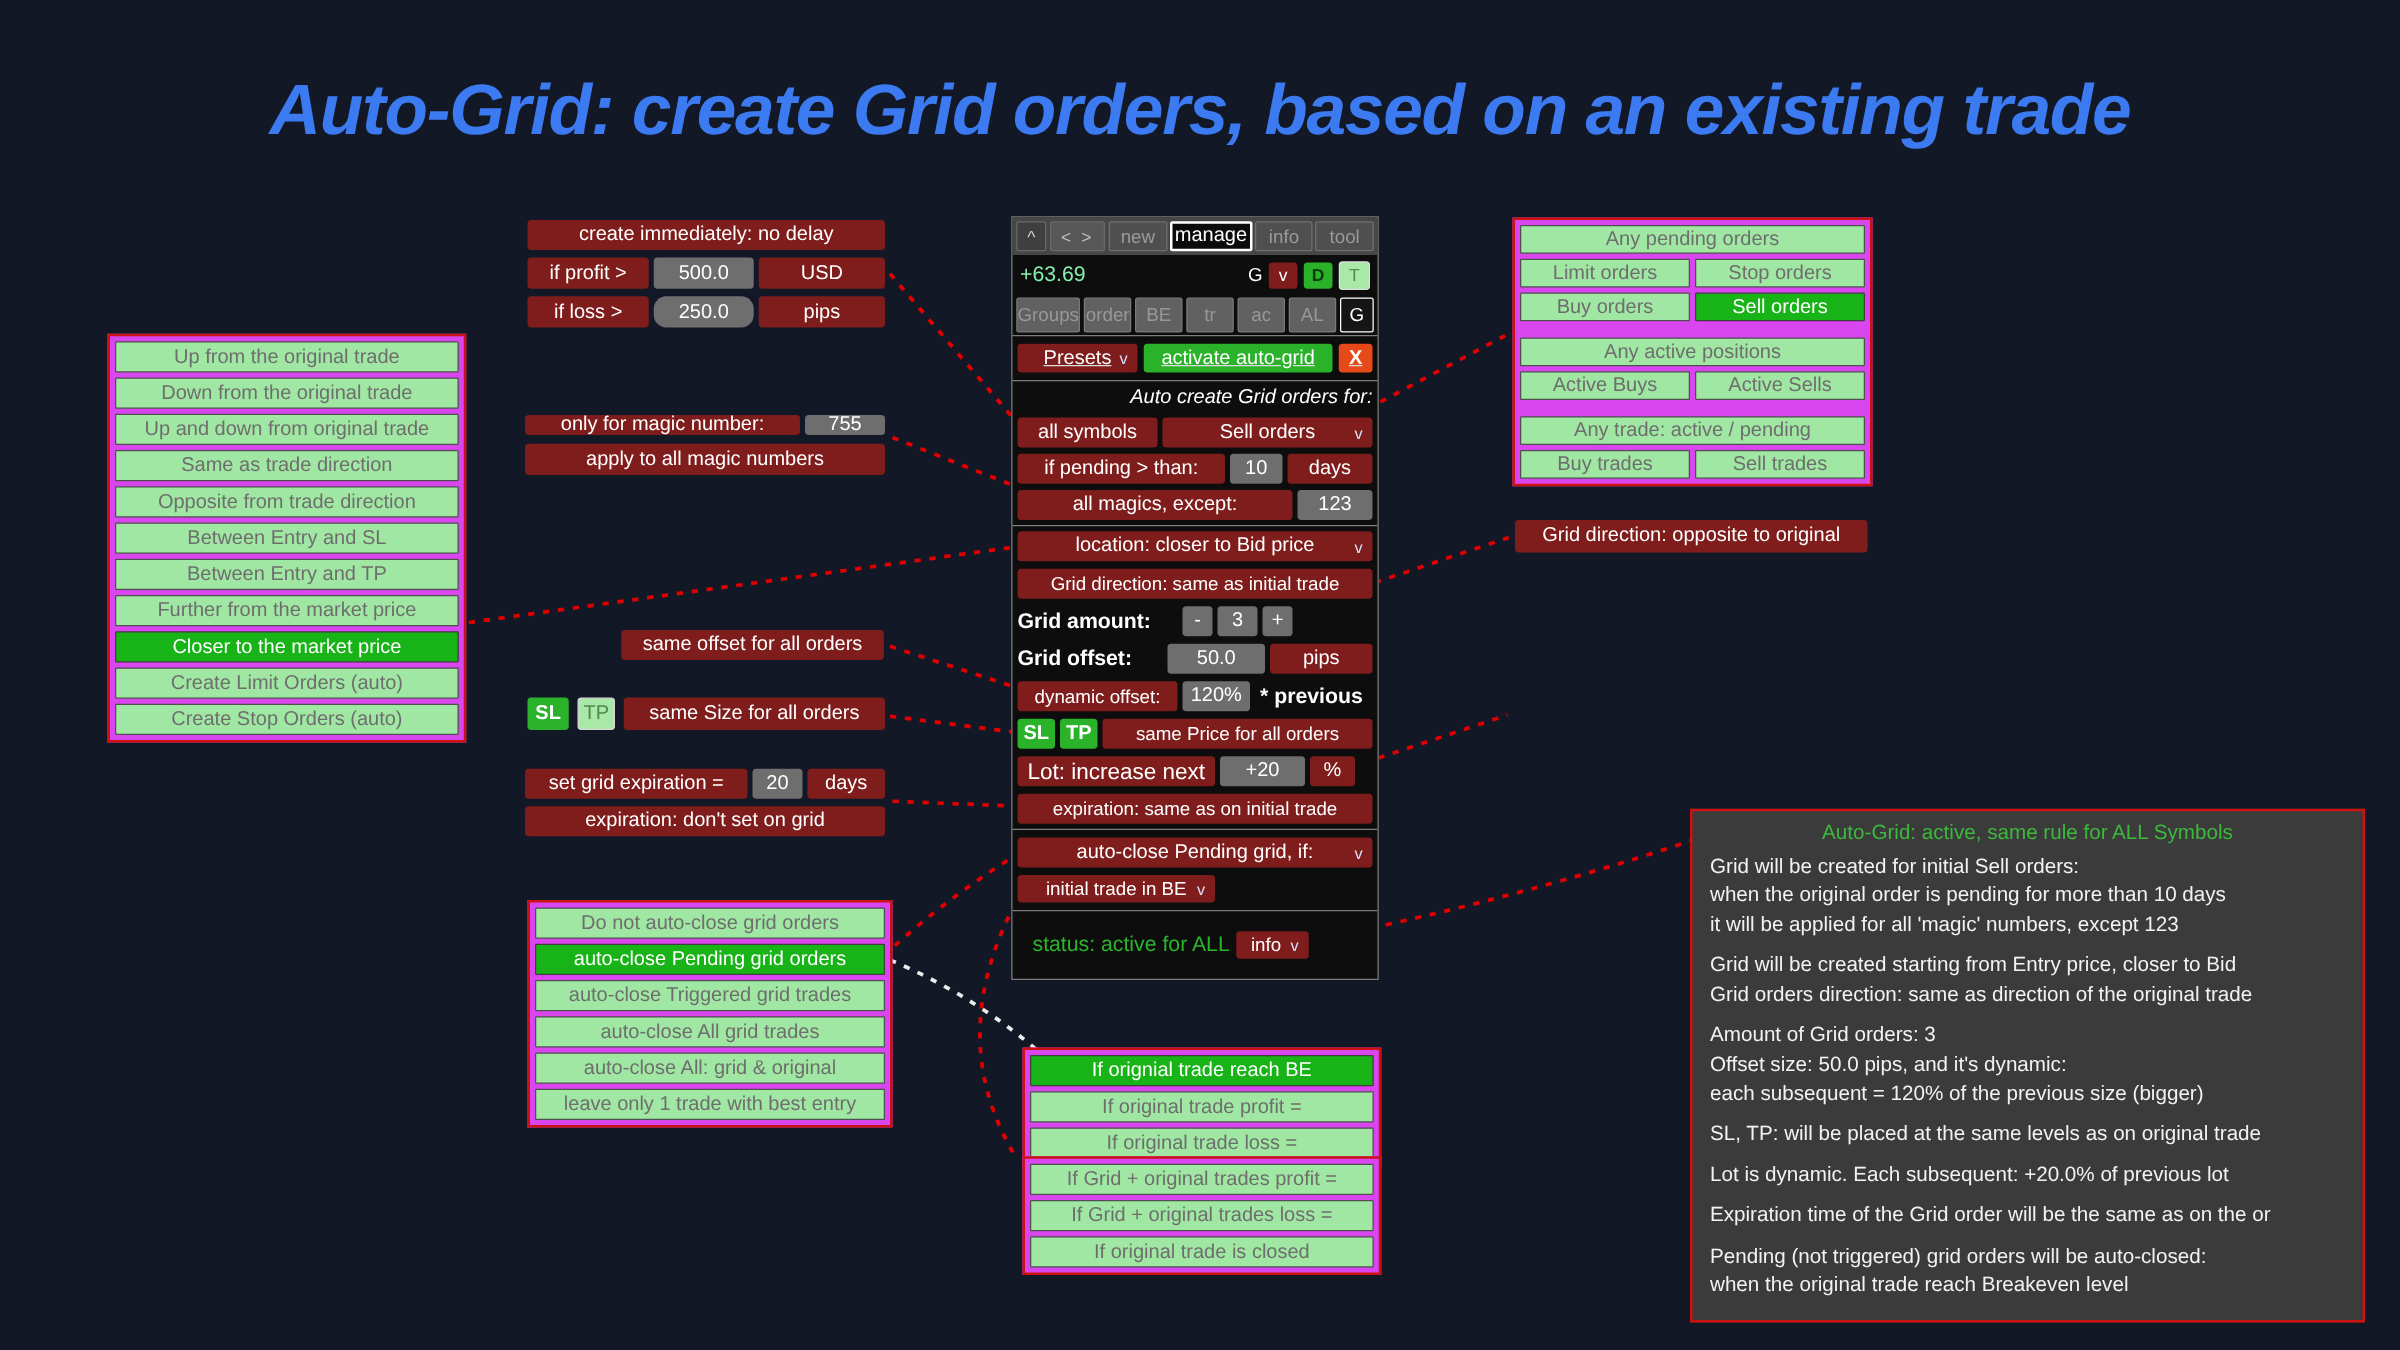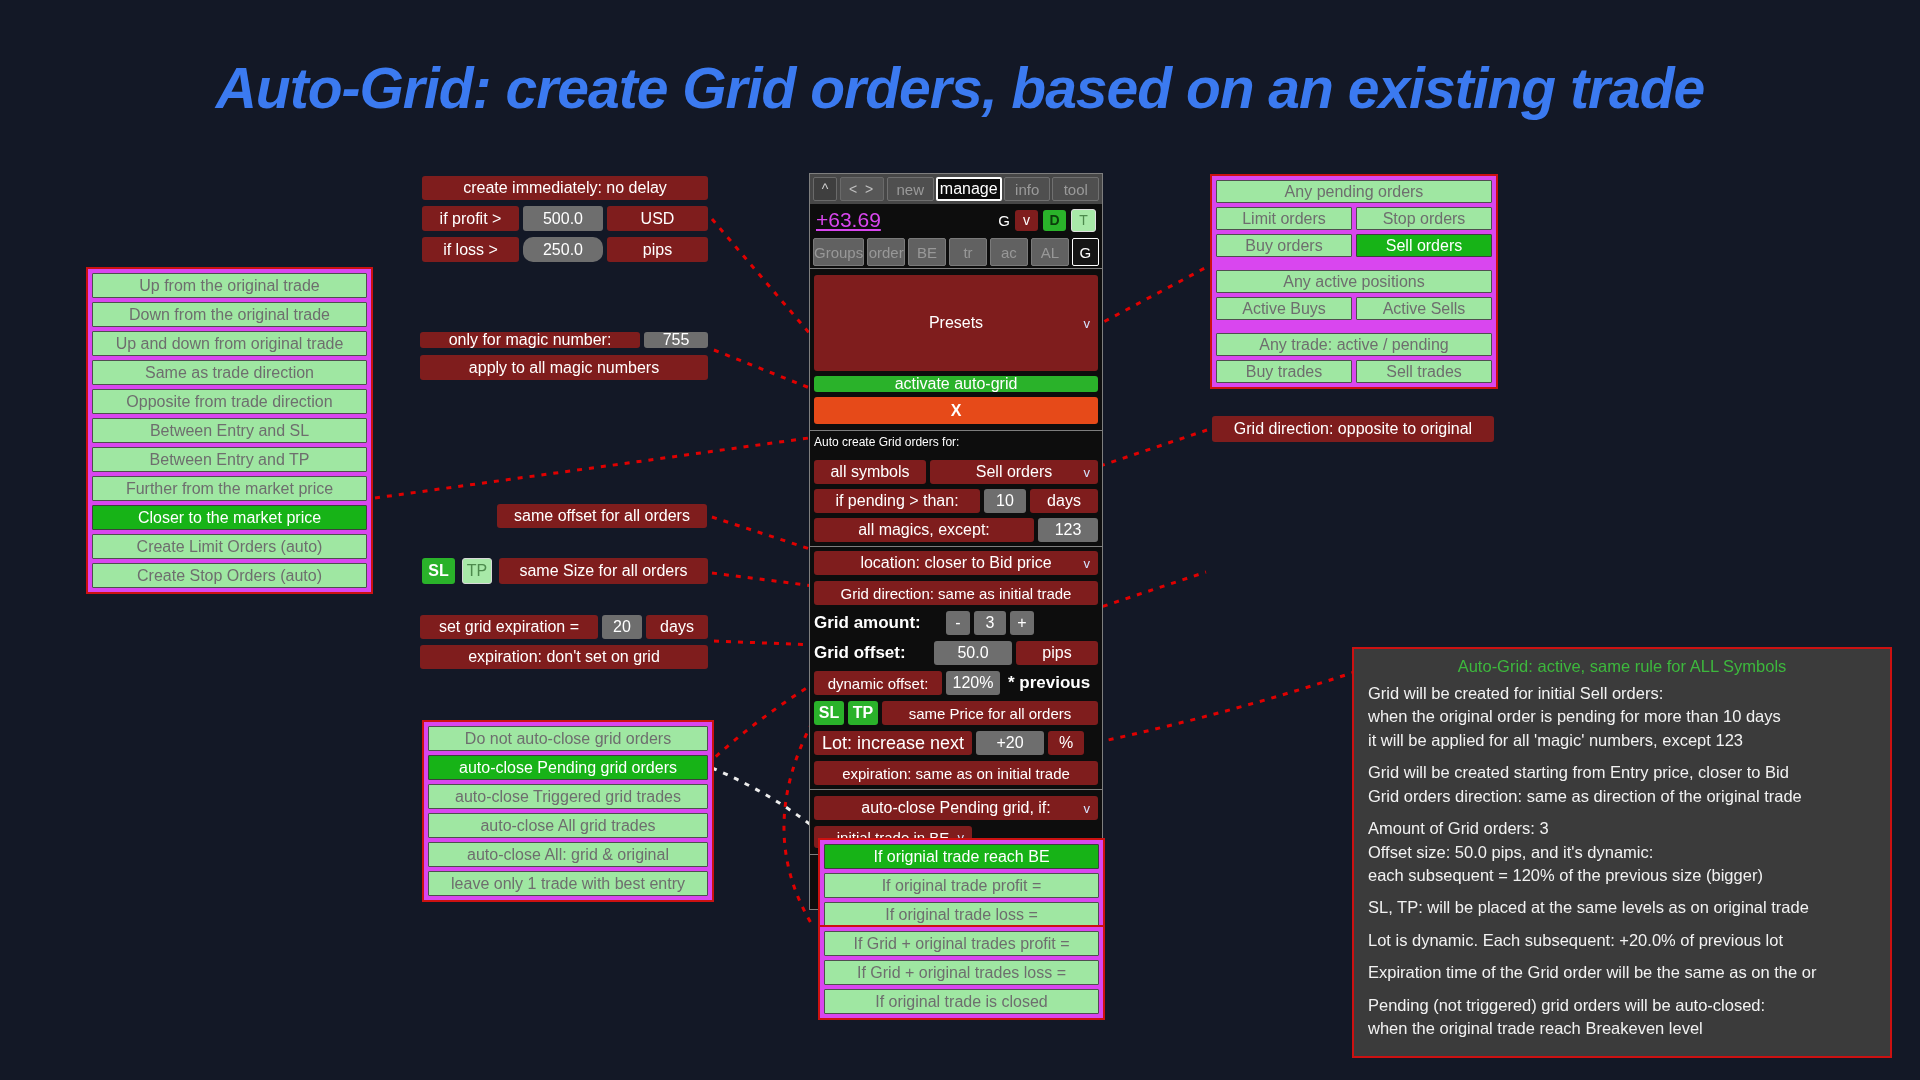--- a/index.html
+++ b/index.html
@@ -38,21 +38,21 @@
   .p-tabs{background:#474747;display:flex;gap:3px;padding:3px;align-items:stretch;height:30px;box-sizing:border-box;}
   .tbtn{background:#3f3f3f;border:1px solid #6a6a6a;color:#cfcfcf;display:flex;align-items:center;
         justify-content:center;font-size:14px;border-radius:2px;}
   .tbtn.up{width:22px;}
   .tbtn.nav{width:42px;background:#575757;color:#c0c0c0;letter-spacing:2px;}
   .tabs{display:flex;gap:2px;flex:1;}
   .tab{flex:1;background:#4f4f4f;border:1px solid #707070;color:#9a9a9a;display:flex;
        align-items:center;justify-content:center;font-size:15px;border-radius:2px;}
   .tab.selected{background:#0b0b0b;border:2px solid #fff;color:#fff;flex:1.4;font-size:16px;}
   .p-profit{flex-direction:row;display:flex;align-items:center;justify-content:space-between;height:28px;padding:2px 6px;}
-  .profit{color:#d946ef;font-size:21px;text-decoration:underline;}
+  .profit{color:#86efac;font-size:17px;}
   .minis{display:flex;align-items:center;gap:5px;}
   .mini{width:23px;height:21px;border-radius:3px;display:flex;align-items:center;justify-content:center;font-size:14px;}
   .mini-g{color:#fff;font-size:15px;}
   .mini-d{background:#2ab22a;color:#0b3c0b;font-weight:bold;}
   .mini-t{background:#a8e9a8;color:#4d8a4d;border:1px solid #e0e0e0;}
   .p-groups{flex-direction:row;display:flex;gap:3px;height:28px;padding:2px 3px;align-items:stretch;}
   .gbtn{flex:1;background:#616161;border:1px solid #7a7a7a;color:#989898;display:flex;
         align-items:center;justify-content:center;font-size:15px;border-radius:2px;}
   .gbtn.selected{background:#151515;border:1px solid #fff;color:#fff;flex:0.7;}
   .lbl{font-weight:bold;font-size:17px;color:#fff;display:flex;align-items:center;white-space:nowrap;}
@@ -182,31 +182,31 @@
 
     <div class="gbtn">Groups</div>
         <div class="gbtn">order</div>
         <div class="gbtn">BE</div>
         <div class="gbtn">tr</div>
         <div class="gbtn">ac</div>
         <div class="gbtn">AL</div>
         <div class="gbtn selected">G</div>
       </div>
 
-    <div class="section" style="flex-direction:column;display:flex;gap:5px;padding:6px 4px;">
+    <div class="section" style="flex-direction:row;display:flex;gap:5px;padding:6px 4px;text-decoration:underline;">
       <div class="btn blue caret-btn" style="flex:0 0 96px;height:23px;">
         <span>Presets</span>
         <span class="caret">v</span>
       </div>
       <div class="btn green" style="flex:1;height:23px;">activate auto-grid</div>
       <div class="btn red" style="flex:0 0 27px;height:23px;">X</div>
     </div>
 
     <div class="section">
-      <div style="text-align:left;color:#fff;font-size:12px;height:20px;">Auto create Grid orders for:</div>
+      <div style="text-align:right;color:#fff;font-size:16px;height:20px;font-style:italic;">Auto create Grid orders for:</div>
       <div class="row" style="height:24px;">
         <div class="btn blue" style="flex:0 0 112px;">all symbols</div>
         <div class="btn blue caret-btn" style="flex:1;">
           <span>Sell orders</span>
           <span class="caret">v</span>
         </div>
       </div>
       <div class="row" style="height:24px;">
         <div class="btn blue" style="flex:0 0 166px;">if pending &gt; than:</div>
         <div class="btn gray" style="flex:0 0 42px;">10</div>

